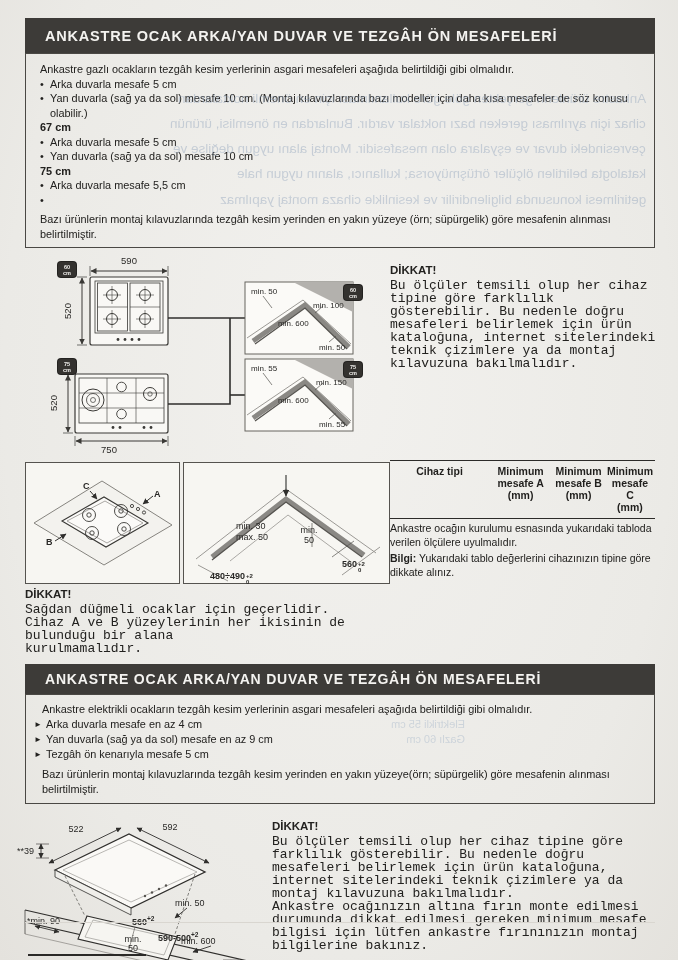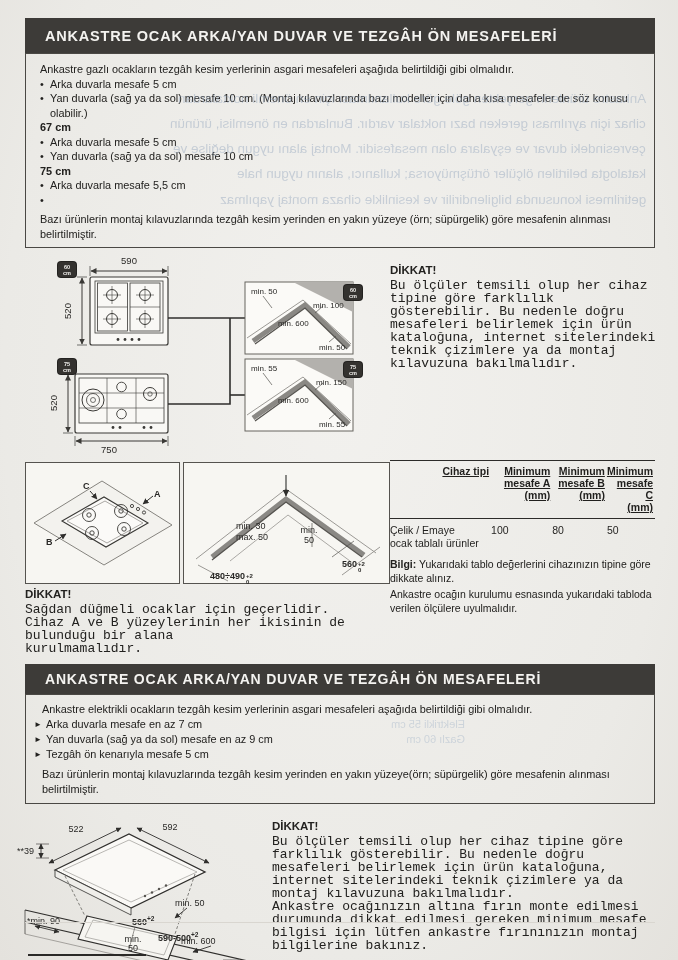--- a/index.html
+++ b/index.html
@@ -52,22 +52,22 @@
   .warnBody{font-size:13px;line-height:13px;font-family:Liberation Mono, monospace;}
 
   .figBox{position:absolute;border:1px solid #55534f;background:#f7f6f2;}
 
   sup.tol{font-size:6.5px;vertical-align:4px;}
   .tolpair{display:inline-flex;flex-direction:column;font-size:6px;line-height:5.5px;vertical-align:1px;margin-left:1px;}
   .tolpair span{display:block;}
 
   
   .specTable{border-collapse:collapse;width:265px;font-size:10.5px;color:#201f1d;}
-  .specTable th{font-weight:bold;text-align:right;vertical-align:top;white-space:pre-line;
-                border-top:1.5px solid #2c2b29;border-bottom:1.5px solid #2c2b29;padding:4px 2px 5px 0;line-height:12px;text-decoration:underline;}
+  .specTable th{font-weight:bold;text-align:center;vertical-align:top;white-space:pre-line;
+                border-top:1.5px solid #2c2b29;border-bottom:1.5px solid #2c2b29;padding:4px 2px 5px 0;line-height:12px;}
   .specTable td{vertical-align:top;padding:5px 2px 6px 0;border-bottom:1px solid #2c2b29;
                 white-space:pre-line;line-height:12.5px;}
   .specTable tr:last-child td{border-bottom:none;}
   .tnotes{font-size:10.5px;line-height:14px;margin-top:2px;color:#22211f;}
   .tnotes b{font-weight:bold;}
 
   .scanline{position:absolute;left:25px;width:630px;height:1px;background:#d9d6d0;}
   .cornerline{position:absolute;background:#2a2927;}
 
   svg{position:absolute;left:0;top:0;overflow:visible;}
@@ -348,45 +348,38 @@
 (mm)</th>
             <th>Minimum
 mesafe B
 (mm)</th>
             <th>Minimum
 mesafe C
 (mm)</th>
           </tr>
         </thead>
         <tbody>
-          <tr>
-            <td>Çelik / Emaye
-ocak tablalı ürünler</td>
-            <td>100</td>
-            <td>80</td>
-            <td>50</td>
-          </tr>
         </tbody>
       </table>
+      <div class="tnotes">Ankastre ocağın kurulumu esnasında yukarıdaki tabloda verilen ölçülere uyulmalıdır.</div>
       <div class="tnotes"><b>Bilgi:</b><span> Yukarıdaki tablo değerlerini cihazınızın tipine göre dikkate alınız.</span></div>
-      <div class="tnotes">Ankastre ocağın kurulumu esnasında yukarıdaki tabloda verilen ölçülere uyulmalıdır.</div>
     </div>
   </div>
 
   <div class="hbar hbar2">
     <span>ANKASTRE OCAK ARKA/YAN DUVAR VE TEZGÂH ÖN MESAFELERİ</span>
   </div>
 
   <div class="tbox box2">
     <div class="ghost2" style="left:365px;top:22px">Elektrikli 55 cm
 Gazlı 60 cm</div>
     <div class="intro2">Ankastre elektrikli ocakların tezgâh kesim yerlerinin asgari mesafeleri aşağıda belirtildiği gibi olmalıdır.</div>
     <div class="bullet bullet2">
       <span class="mark">►</span>
-      <span>Arka duvarla mesafe en az 7 cm</span>
+      <span>Arka duvarla mesafe en az 4 cm</span>
     </div>
     <div class="bullet bullet2">
       <span class="mark">►</span>
       <span>Yan duvarla (sağ ya da sol) mesafe en az 9 cm</span>
     </div>
     <div class="bullet bullet2">
       <span class="mark">►</span>
       <span>Tezgâh ön kenarıyla mesafe 5 cm</span>
     </div>
     <div class="noteLine intro2">Bazı ürünlerin montaj kılavuzlarında tezgâh kesim yerinden en yakın yüzeye(örn; süpürgelik) göre mesafenin alınması belirtilmiştir.</div>

